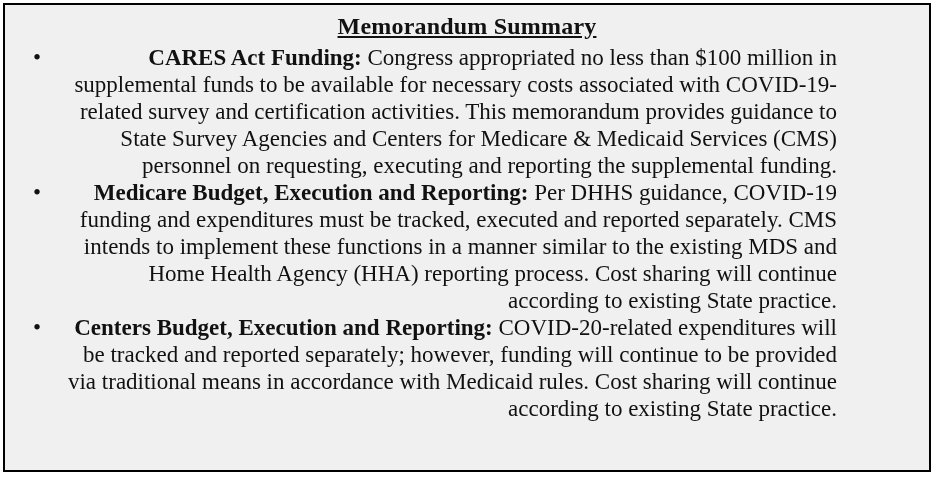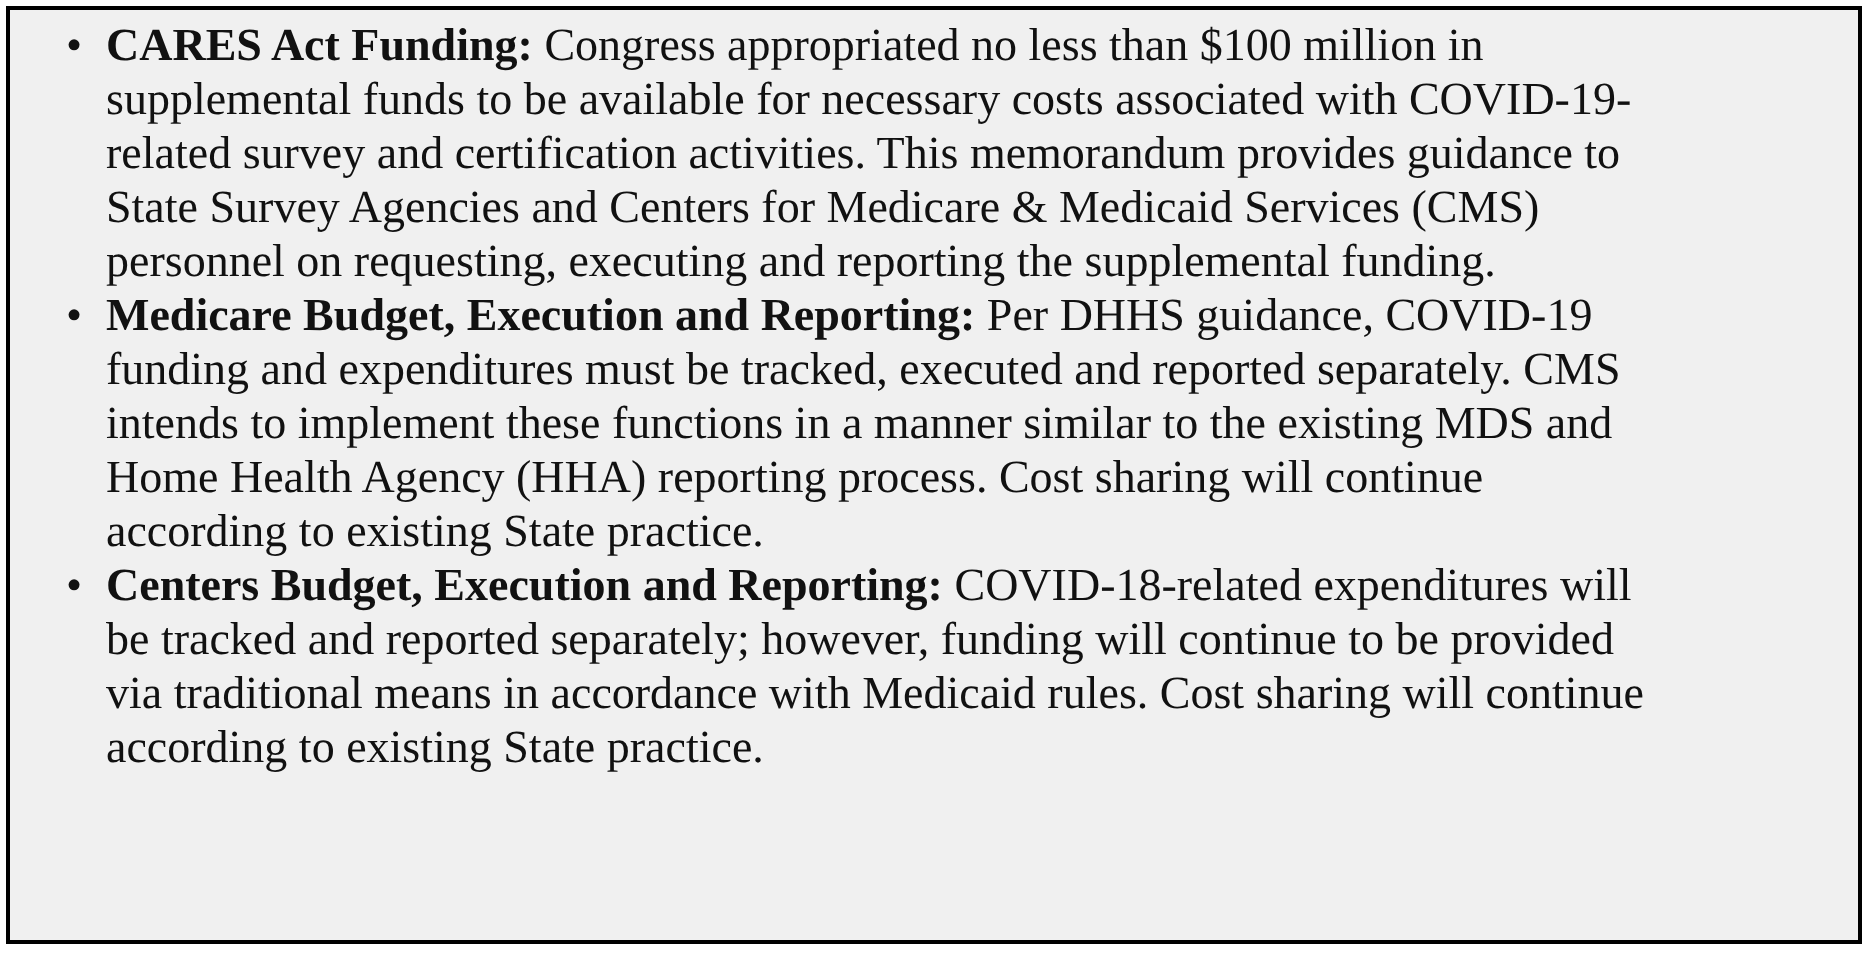--- a/index.html
+++ b/index.html
@@ -48,38 +48,40 @@
   }
   .bullet-glyph {
     flex: 0 0 auto;
     width: 9px;
     margin-right: 11px;
     font-size: 23px;
     line-height: 27px;
   }
   .bullet-text {
     flex: 1 1 auto;
+    text-align: right;
   }
   .bullet-label {
     font-weight: bold;
   }
 </style>
 </head>
 <body>
 
 <div class="page">
   <div class="memo-box">
+    <div class="memo-title">Memorandum Summary</div>
     <ul class="memo-list" id="memo-list">
         <li>
           <span class="bullet-glyph">•</span>
           <span class="bullet-text"><span class="bullet-label">CARES Act Funding:</span> <span>Congress appropriated no less than $100 million in supplemental funds to be available for necessary costs associated with COVID-19-related survey and certification activities. This memorandum provides guidance to State Survey Agencies and Centers for Medicare &amp; Medicaid Services (CMS) personnel on requesting, executing and reporting the supplemental funding.</span></span>
         </li>
         <li>
           <span class="bullet-glyph">•</span>
           <span class="bullet-text"><span class="bullet-label">Medicare Budget, Execution and Reporting:</span> <span>Per DHHS guidance, COVID-19 funding and expenditures must be tracked, executed and reported separately. CMS intends to implement these functions in a manner similar to the existing MDS and Home Health Agency (HHA) reporting process. Cost sharing will continue according to existing State practice.</span></span>
         </li>
         <li>
           <span class="bullet-glyph">•</span>
-          <span class="bullet-text"><span class="bullet-label">Centers Budget, Execution and Reporting:</span> <span>COVID-18-related expenditures will be tracked and reported separately; however, funding will continue to be provided via traditional means in accordance with Medicaid rules. Cost sharing will continue according to existing State practice.</span></span>
+          <span class="bullet-text"><span class="bullet-label">Centers Budget, Execution and Reporting:</span> <span>COVID-20-related expenditures will be tracked and reported separately; however, funding will continue to be provided via traditional means in accordance with Medicaid rules. Cost sharing will continue according to existing State practice.</span></span>
         </li>
       </ul>
   </div>
 </div>
 
 </body></html>

